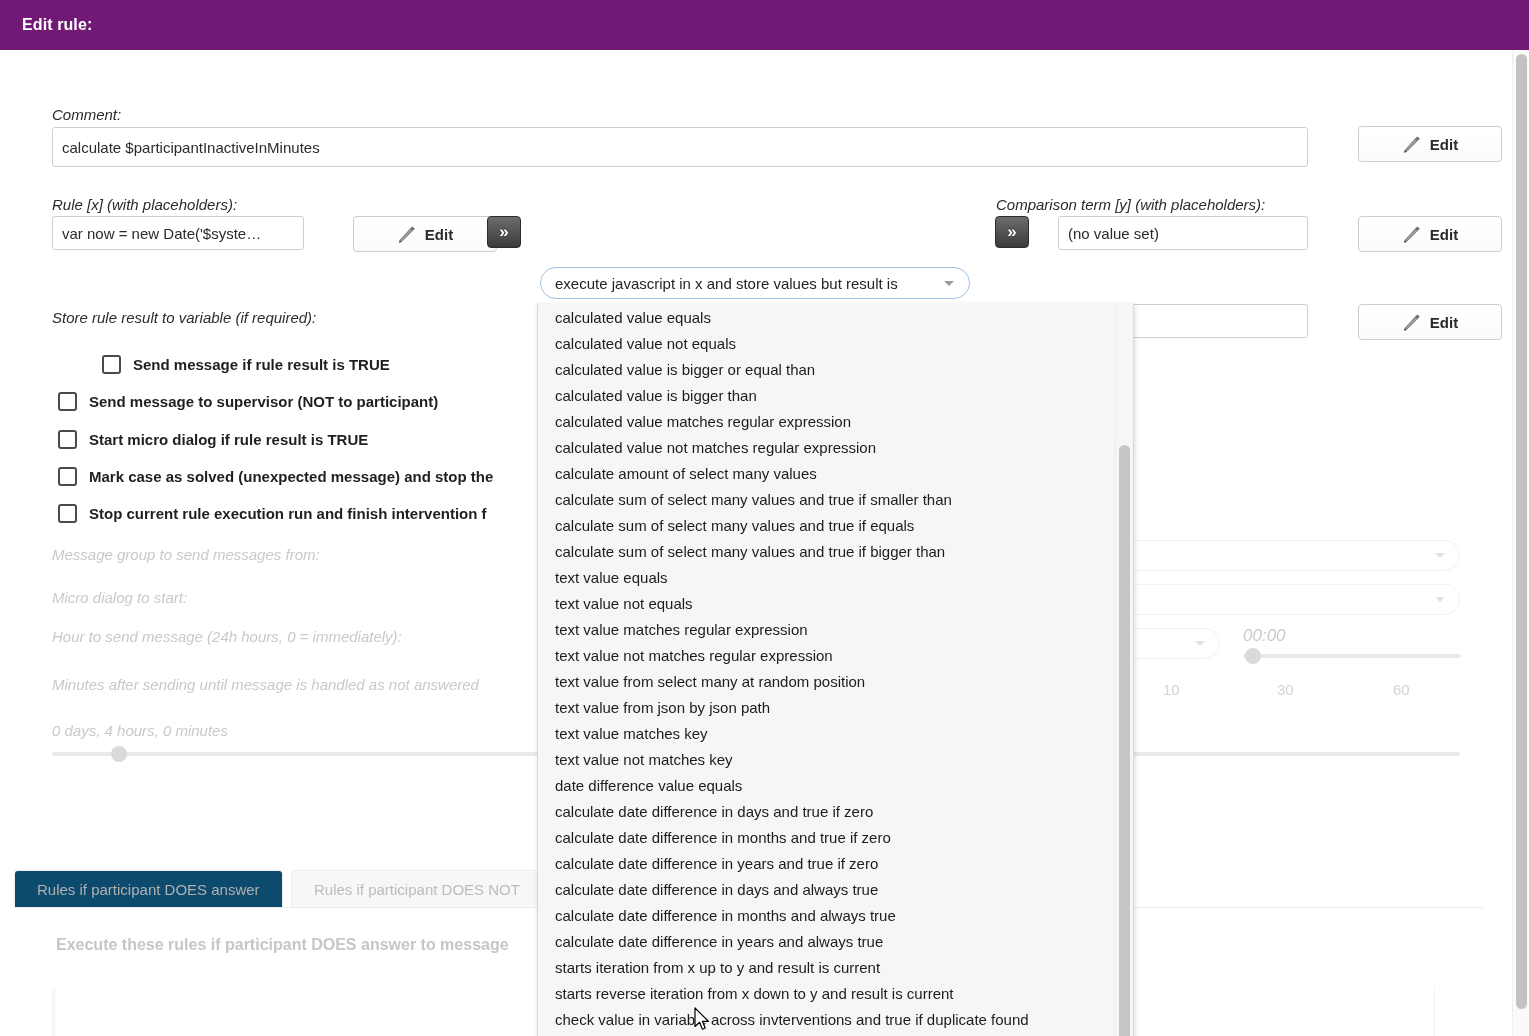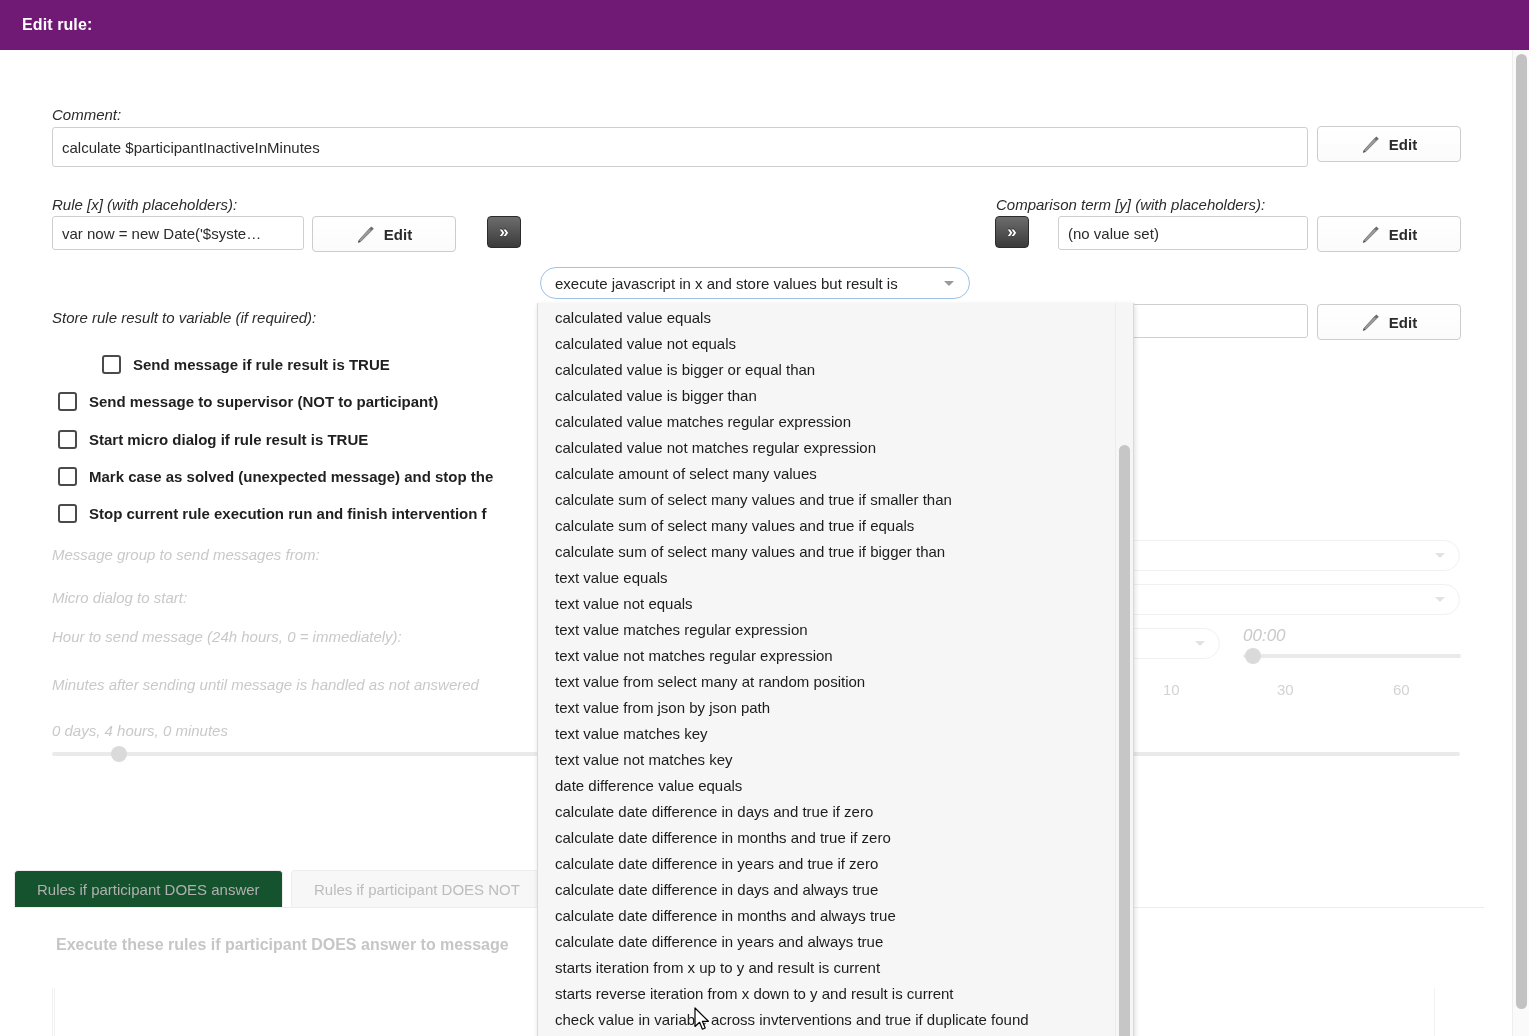--- a/index.html
+++ b/index.html
@@ -97,20 +97,21 @@
     border-radius: 4px;
     background: linear-gradient(#ffffff, #fbfbfb);
     display: flex;
     align-items: center;
     justify-content: center;
     gap: 9px;
     font-size: 15px;
     font-weight: bold;
     color: #2b2b2b;
     cursor: pointer;
+    margin-left: 41px;
   }
   .pencil { display:block; }
 
   .btn-chev {
     position: absolute;
     box-sizing: border-box;
     width: 34px;
     height: 32px;
     border-radius: 4px;
     background: linear-gradient(#6d6d6d, #3a3a3a);
@@ -212,21 +213,21 @@
     padding: 0 22px;
     font-size: 15px;
     color: #bcbcbc;
     background: #f7f7f7;
     border: 1px solid #ededed;
     border-bottom: none;
     border-radius: 4px 4px 0 0;
     cursor: pointer;
     white-space: nowrap;
   }
-  .tab.active { background: #14532d; color: #b0b0b0; }
+  .tab.active { background: #0c4a6e; color: #b0b0b0; }
 
   .panel-title {
     position: absolute;
     left: 56px; top: 886px;
     font-size: 16px;
     font-weight: bold;
     color: #c6c6c6;
     white-space: nowrap;
   }
   .panel-box {

